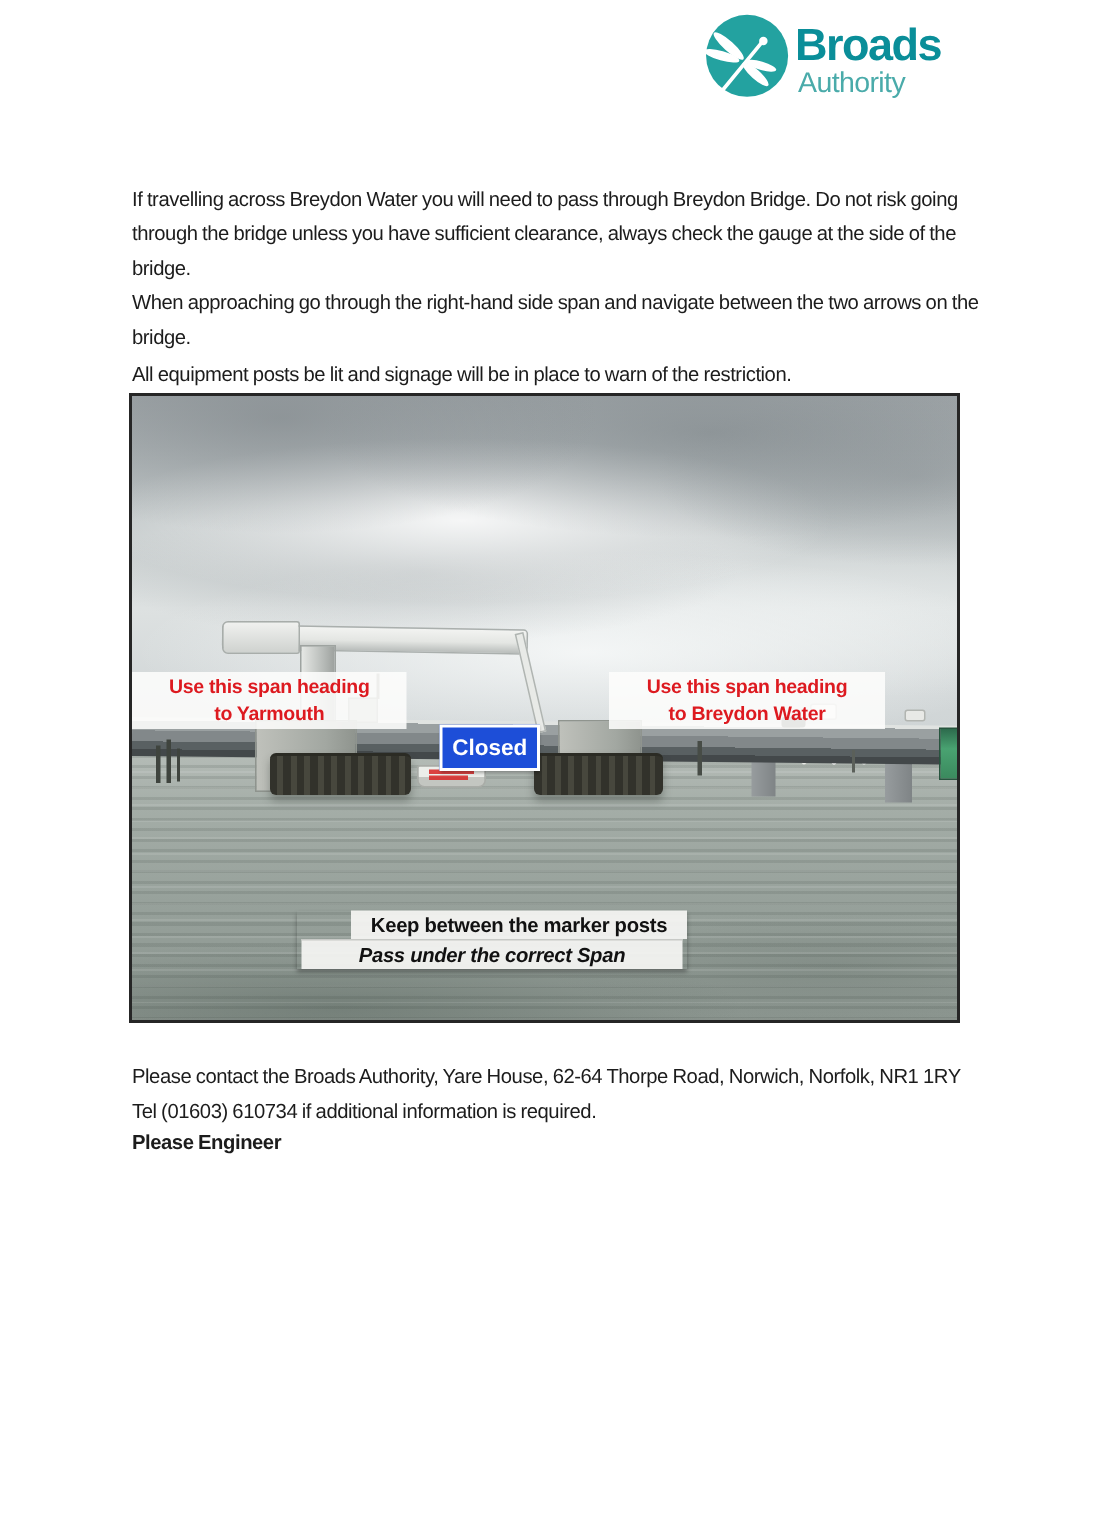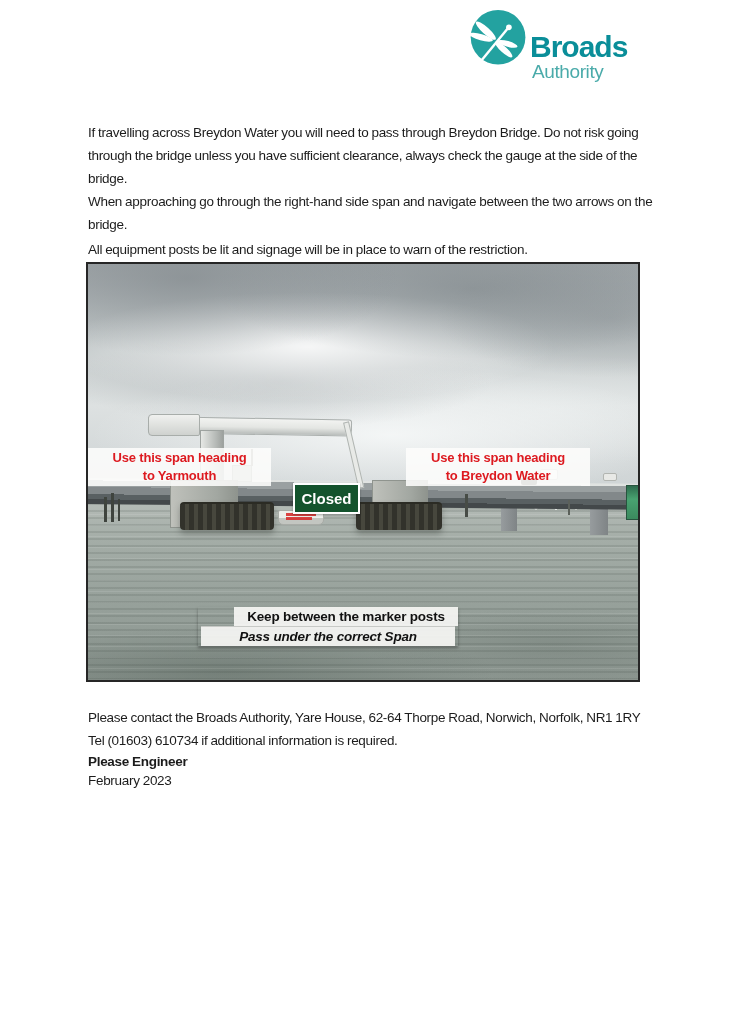--- a/index.html
+++ b/index.html
@@ -4,21 +4,21 @@
 <style>
   html,body{margin:0;padding:0;background:#888;}
   .page{
     position:relative;width:731px;height:1024px;background:#ffffff;
     font-family:"Liberation Sans",sans-serif;color:#1c1c1c;overflow:hidden;
     margin:0 auto;
   }
   
   .logo{position:absolute;left:466px;top:8px;display:flex;align-items:flex-start;}
   .logo svg{overflow:visible;display:block;}
-  .wordmark{margin-left:-2px;margin-top:24px;}
+  .wordmark{margin-left:-2px;margin-top:8px;}
   .wordmark .name{font-size:30px;font-weight:bold;color:#0a8e99;letter-spacing:-1px;line-height:30px;}
   .wordmark .sub{font-size:19px;color:#4aabaa;letter-spacing:-0.4px;line-height:20px;padding-left:2px;}
   
   .para{position:absolute;left:88px;width:570px;font-size:13.5px;line-height:23px;
         letter-spacing:-0.3px;word-spacing:-0.4px;color:#1c1c1c;}
   .p1{top:107px;} .p2{top:176px;} .p3{top:224px;}
   .contact{top:692px;}
   .signoff-name{top:736px;font-weight:bold;}
   .signoff-date{top:755px;}
   
@@ -93,21 +93,21 @@
   .van{left:452px;top:205px;width:16px;height:9px;background:#f2f3f1;border:1px solid #b9bcb8;}
   .car{left:515px;top:209px;width:12px;height:6px;background:#e8e9e6;border:1px solid #b2b5b1;}
   .blob{left:433px;top:214px;width:16px;height:7px;background:#4e524f;}
   
   .span-label{position:absolute;top:184px;z-index:10;background:rgba(253,253,252,.88);
     color:#dd1a20;font-weight:bold;font-size:13px;letter-spacing:-0.2px;
     text-align:center;line-height:18px;padding:1px 18px;}
   .span-label-left{left:0;width:147px;}
   .span-label-right{left:318px;width:148px;}
   .closed-badge{position:absolute;left:205px;top:219px;width:67px;height:31px;z-index:10;
-    background:#14532d;border:2px solid #ffffff;box-sizing:border-box;
+    background:#1d4ed8;border:2px solid #ffffff;box-sizing:border-box;
     color:#ffffff;font-weight:bold;font-size:15px;display:flex;align-items:center;justify-content:center;
     box-shadow:0 1px 2px rgba(0,0,0,.3);}
   .bars{position:absolute;left:110px;top:343px;width:260px;z-index:10;
     box-shadow:0 2px 3px rgba(0,0,0,.35);}
   .bar{background:rgba(246,246,244,.92);color:#111;font-weight:bold;font-size:13.5px;
     text-align:center;line-height:19px;height:19px;letter-spacing:-0.2px;margin-left:36px;}
   .bar+.bar{border-top:1px solid #c7c9c6;margin:0 3px;font-style:italic;}
 </style>
 </head>
 <body>
@@ -182,15 +182,14 @@
     <div class="closed-badge">Closed</div>
 
     <div class="bars">
       <div class="bar">Keep between the marker posts</div>
       <div class="bar">Pass under the correct Span</div>
     </div>
   </div>
 
   <p class="para contact">Please contact the Broads Authority, Yare House, 62-64 Thorpe Road, Norwich, Norfolk, NR1 1RY Tel (01603) 610734 if additional information is required.</p>
   <p class="para signoff-name">Please Engineer</p>
-  <p class="para signoff-date">February 2023</p>
 
 </div>
 
 </body></html>

